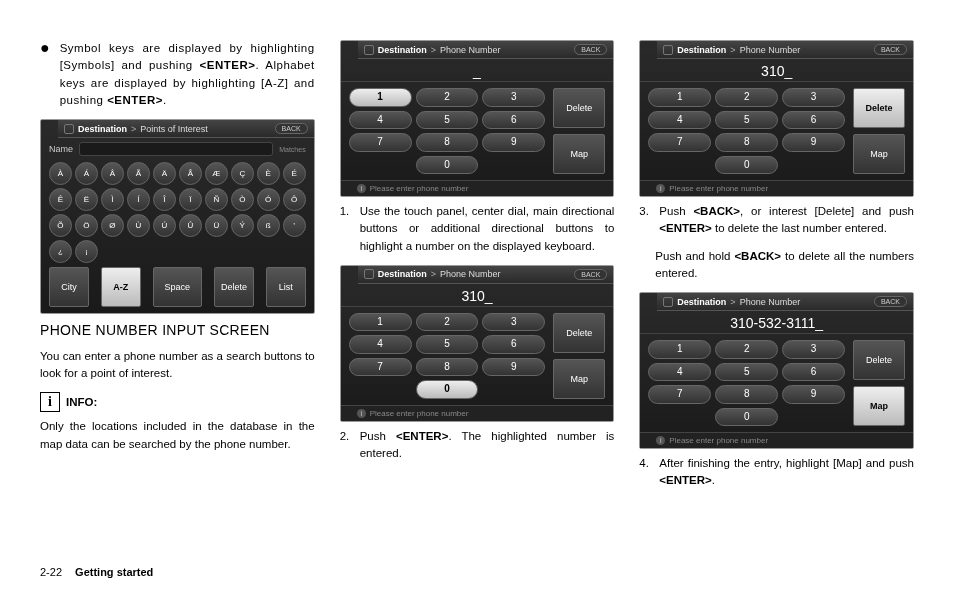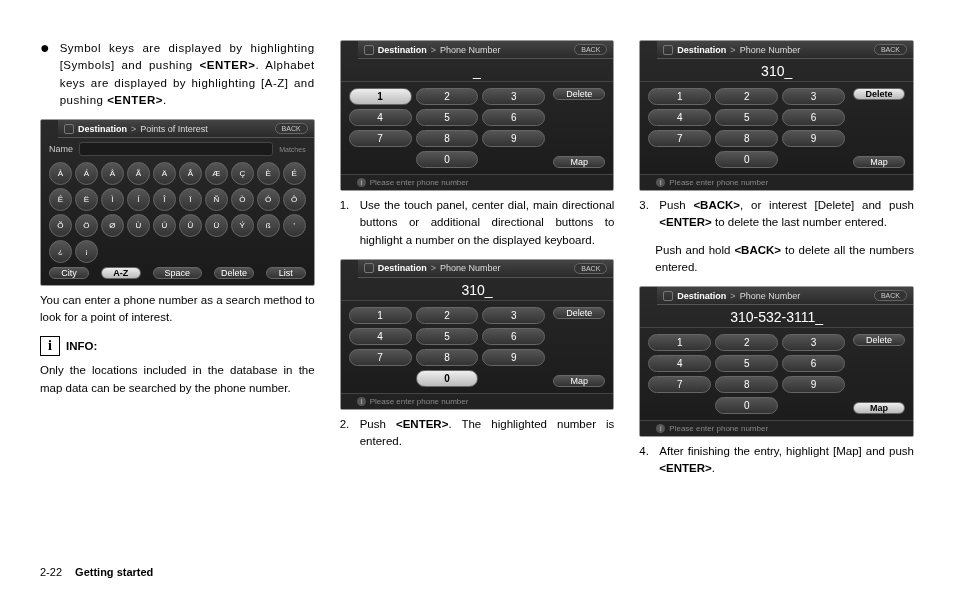--- a/index.html
+++ b/index.html
@@ -156,25 +156,25 @@
   .ns-side {
     width: 52px;
     display: flex;
     flex-direction: column;
     gap: 6px;
     justify-content: space-between;
   }
   .ns-pill {
     background: linear-gradient(#555, #333);
     border: 1px solid #666;
-    border-radius: 8px;
+    border-radius: 2px;
     text-align: center;
     font-size: 9px;
     color: #fff;
-    padding: 0 0;
+    padding: 14px 0;
   }
   .ns-pill.light {
     background: linear-gradient(#eee, #bbb);
     color: #000;
     font-weight: bold;
   }
   .ns-footer {
     background: #222;
     padding: 3px 16px;
     font-size: 8px;
@@ -297,21 +297,22 @@
       </div>
       <div class="ns-sym-bottom">
         <div class="ns-pill small">City</div>
         <div class="ns-pill light small">A-Z</div>
         <div class="ns-pill">Space</div>
         <div class="ns-pill small">Delete</div>
         <div class="ns-pill small">List</div>
       </div>
     </div>
 
-    <div class="para">You can enter a phone number as a search method to look for a point of interest.</div>
+    <div class="section-title">PHONE NUMBER INPUT SCREEN</div>
+    <div class="para">You can enter a phone number as a search buttons to look for a point of interest.</div>
 
     <div class="info-row">
       <div class="info-icon-box">i</div>
       <div class="info-label">INFO:</div>
     </div>
     <div class="para">Only the locations included in the database in the map data can be searched by the phone number.</div>
   </div>
 
   <div class="col">
 

